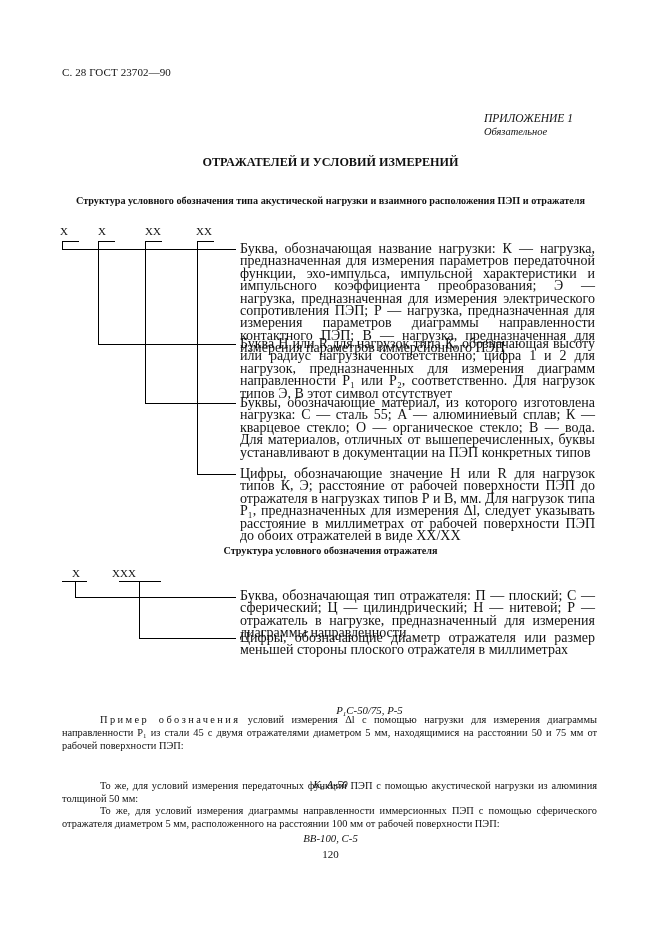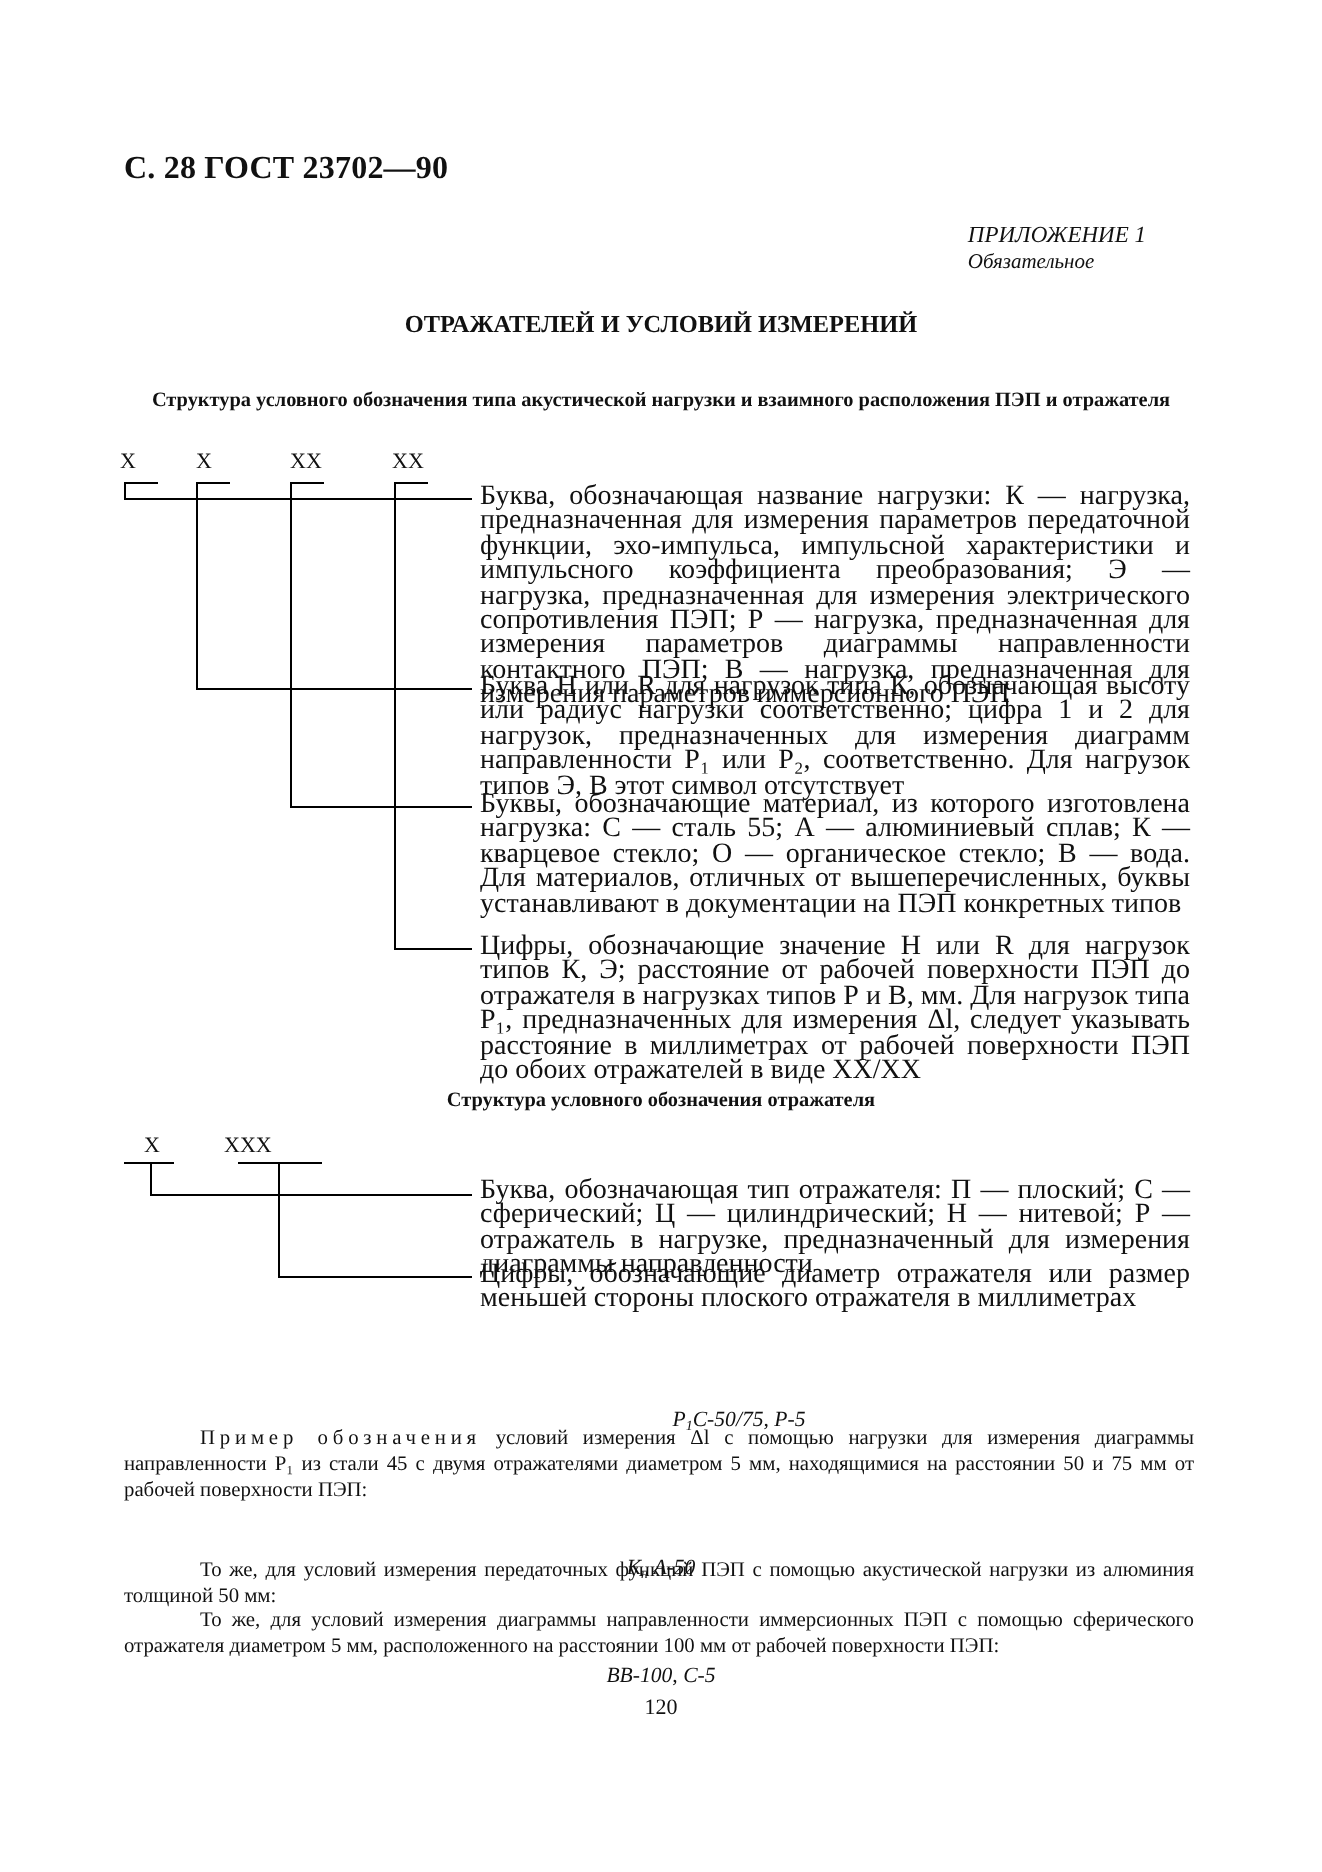--- a/index.html
+++ b/index.html
@@ -1,19 +1,19 @@
 <!DOCTYPE html>
 <html><head>
 <meta charset="utf-8">
 <style>
   html, body { margin:0; padding:0; background:#fff; }
   body { width:661px; height:936px; position:relative; overflow:hidden;
          font-family:"Liberation Serif", serif; color:#111; }
   .abs { position:absolute; }
-  .hdr { left:62px; top:76px; font-size:16px; font-weight:bold; letter-spacing:0.1px; }
+  .hdr { left:62px; top:66px; font-size:11px; font-weight:normal; letter-spacing:0.1px; }
   .app { right:88px; top:111px; font-size:11.5px; font-style:italic; text-align:left; line-height:14px; }
   .app .sub { font-size:10.5px; }
   .title { left:0; width:661px; top:154px; text-align:center; font-size:12.2px; font-weight:bold; line-height:17px; }
   .subtitle { left:0; width:661px; top:195px; text-align:center; font-size:10.2px; font-weight:bold; }
   .sym { font-size:11px; }
   .desc { left:240px; width:355px; font-size:14px; line-height:12.4px; text-align:justify; }
   .line-h { position:absolute; height:1px; background:#000; }
   .line-v { position:absolute; width:1px; background:#000; }
   .center-text { left:0; width:661px; text-align:center; }
   .para { left:62px; width:535px; font-size:10.4px; line-height:13px; text-align:justify; }

